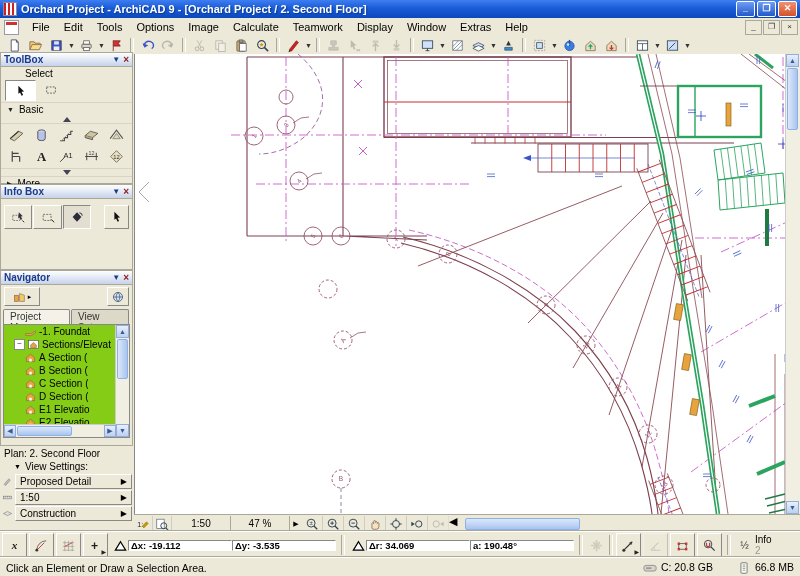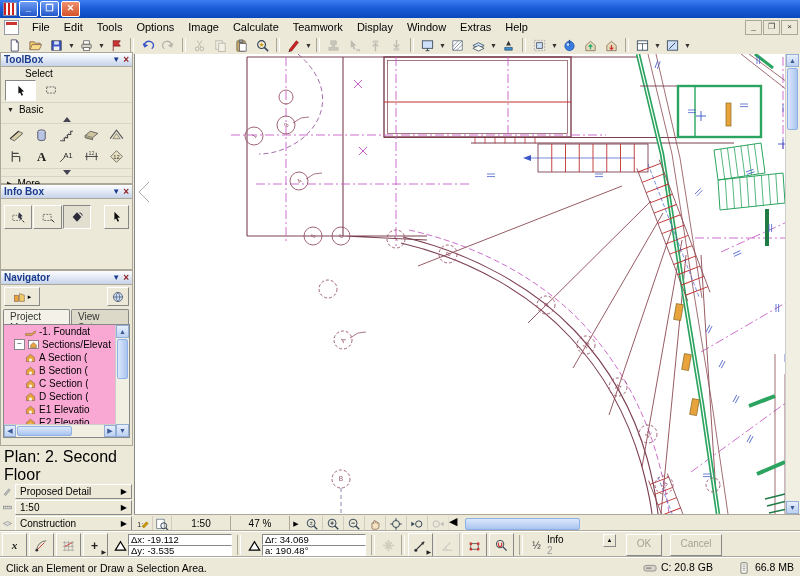--- a/index.html
+++ b/index.html
@@ -50,34 +50,34 @@
   .ibbtn.pressed{border-color:#888 #fff #fff #888;background:#e2dfd0;}
   .ibarrow{margin-left:12px;width:26px;height:22px;border:1px solid;border-color:#fff #888 #888 #fff;display:flex;align-items:center;justify-content:center;}
   
   .nav-tools{display:flex;align-items:center;padding:2px 3px;}
   .navpm{width:34px;height:17px;border:1px solid;border-color:#fff #888 #888 #fff;display:flex;align-items:center;justify-content:center;}
   .nav-tools .sp{flex:1;}
   .navpub{width:20px;height:17px;border:1px solid;border-color:#fff #888 #888 #fff;display:flex;align-items:center;justify-content:center;}
   .tabs{display:flex;padding:1px 2px 0 2px;height:15px;}
   .tab{font-size:10px;padding:1px 6px;border:1px solid #888;border-bottom:none;border-radius:2px 2px 0 0;background:#ddd9c8;margin-right:1px;color:#333;}
   .tab.active{background:#f4f2e8;font-weight:normal;position:relative;top:0;}
-  #treebox{position:relative;margin:0 2px;background:#f9a8d4;border:1px solid #888;height:112px;overflow:hidden;}
+  #treebox{position:relative;margin:0 2px;background:#84cc16;border:1px solid #888;height:112px;overflow:hidden;}
   .trow{display:flex;align-items:center;height:13px;font-size:10px;white-space:nowrap;}
   .texp{width:9px;height:9px;border:1px solid #888;font-size:8px;line-height:7px;text-align:center;color:#333;background:#fff;margin-right:2px;flex:none;}
   .ticon{width:15px;height:12px;flex:none;display:flex;align-items:center;}
   .tlabel{overflow:hidden;}
   .vsb{position:absolute;right:0;top:0;width:13px;bottom:0;background:#f1efe2;border-left:1px solid #ccc;}
   .sbbtn{position:absolute;left:0;width:13px;height:13px;background:linear-gradient(180deg,#e7effc,#bcd0f2);border:1px solid #94aed6;box-sizing:border-box;color:#3a5a96;font-size:7px;text-align:center;line-height:11px;}
   .sbthumb{position:absolute;left:1px;width:11px;background:linear-gradient(90deg,#dce8fb,#aac4ee);border:1px solid #8cb0e8;border-radius:2px;box-sizing:border-box;}
   .hsbN{position:absolute;left:0;bottom:0;height:12px;right:0;background:#f1efe2;border-top:1px solid #ccc;}
   .hsbN .sbbtnh{position:absolute;top:0;width:12px;height:12px;background:linear-gradient(180deg,#e7effc,#bcd0f2);border:1px solid #94aed6;box-sizing:border-box;color:#3a5a96;font-size:7px;text-align:center;line-height:10px;}
   .hthumb{position:absolute;top:1px;height:10px;background:linear-gradient(180deg,#dce8fb,#aac4ee);border:1px solid #8cb0e8;box-sizing:border-box;border-radius:2px;}
   
   #planblock{position:absolute;left:0;top:394px;width:134px;}
-  .planlabel{font-size:16px;padding:2px 0 0 4px;}
+  .planlabel{font-size:10px;padding:2px 0 0 4px;}
   .vslabel{font-size:10px;padding:2px 0 2px 14px;display:flex;align-items:center;}
   .vslabel .tri{font-size:7px;margin-right:4px;}
   .vsrow{display:flex;align-items:center;padding:0 2px 1px 2px;}
   .vsicon{width:11px;height:11px;display:flex;align-items:center;justify-content:center;}
   .vsbtn{flex:1;height:13px;border:1px solid;border-color:#fff #888 #888 #fff;background:#ece9d8;font-size:10px;display:flex;align-items:center;padding:0 4px;margin-left:2px;}
   .vsbtn .vtext{flex:1;}
   .vsbtn .varr{font-size:8px;}
   
   #canvas{position:absolute;left:134px;top:0;right:0;height:460px;background:#fff;border-left:1px solid #888;box-sizing:border-box;}
   #drawing{position:absolute;left:0;top:0;}
@@ -90,21 +90,21 @@
   .zfly{width:12px;font-size:7px;text-align:center;}
   .zbtn.disabled{opacity:.35;}
   #hscroll{position:relative;flex:1;height:17px;}
   
   #coordbar{position:absolute;top:531px;left:0;right:0;height:26px;background:#ece9d8;border-top:1px solid #fff;box-shadow:0 -1px 0 #aca899;display:flex;align-items:center;padding:0 2px;}
   .cbtn{width:23px;height:22px;border:1px solid;border-color:#fff #888 #888 #fff;background:#ece9d8;display:flex;align-items:center;justify-content:center;margin-right:2px;position:relative;flex:none;}
   .cbtn.disabled{opacity:.4;}
   .cbtn .flyc{position:absolute;right:1px;bottom:1px;font-size:6px;line-height:6px;color:#222;}
   .cgroup{display:flex;align-items:center;margin:0 2px;flex:none;}
   .cdicon{width:16px;height:22px;display:flex;align-items:center;justify-content:center;flex:none;}
-  .cfields{display:flex;flex-direction:column;flex:none;}
+  .cfields{display:flex;flex-direction:row;flex:none;font-weight:bold;}
   .cfield{width:104px;height:11px;background:#fff;border:1px solid;border-color:#888 #fff #fff #888;font-size:9.5px;line-height:10px;padding:0 2px;white-space:nowrap;box-sizing:border-box;}
   .cfield.plain{background:transparent;border-color:transparent;display:flex;align-items:center;}
   .cfield .flybtn{margin-left:auto;font-size:7px;border:1px solid #888;background:#ece9d8;width:10px;height:9px;line-height:8px;text-align:center;}
   .csep{width:2px;height:20px;border-left:1px solid #aca899;border-right:1px solid #fff;margin:0 3px;flex:none;}
   .halfbox{display:flex;flex:none;align-items:flex-start;margin-left:2px;}
   .halfvals{width:56px;font-size:10px;line-height:11px;padding-left:3px;}
   .halfvals .v2{color:#999;}
   .spinbtn{width:11px;height:11px;border:1px solid;border-color:#fff #888 #888 #fff;background:#ece9d8;font-size:6px;text-align:center;line-height:10px;}
   .okbtn{width:34px;height:20px;border:1px solid;border-color:#fff #888 #888 #fff;background:#ece9d8;color:#a8a190;font-size:10px;text-align:center;line-height:18px;margin-left:10px;flex:none;}
   .okbtn.cancel{width:50px;margin-left:8px;}
@@ -117,20 +117,21 @@
 </style>
 </head>
 <body>
 
 <div id="app">
 
   <div id="titlebar">
     <span class="appicon">
         <i></i>
       </span>
+    <span class="ttext">Orchard Project - ArchiCAD 9 - [Orchard Project / 2. Second Floor]</span>
     <span class="winbtn">_</span>
     <span class="winbtn">❐</span>
     <span class="winbtn close">✕</span>
   </div>
 
   <div id="menubar">
     <span class="mdiicon">
         <i></i>
       </span>
     <span class="mi">File</span>
@@ -577,20 +578,24 @@
           <div class="hsbN" style="right:13px;">
             <div class="sbbtnh" style="left:0;">◀</div>
             <div class="hthumb" style="left:13px;width:55px;"></div>
             <div class="sbbtnh" style="right:0;">▶</div>
           </div>
         </div>
       </div>
 
       <div id="planblock">
         <div class="planlabel">Plan: 2. Second Floor</div>
+        <div class="vslabel">
+          <span class="tri">▼</span>
+          <span>View Settings:</span>
+        </div>
         <div id="vsrows">
             <div class="vsrow">
               <span class="vsicon">
                 <svg viewBox="0 0 16 16" width="11" height="11">
                   <path d="M3 12 L10 4 L12 6 L5 14 Z" fill="#bbb" stroke="#666" stroke-width="0.6"></path>
                 </svg>
               </span>
               <div class="vsbtn">
                 <span class="vtext">Proposed Detail</span>
                 <span class="varr">▶</span>

